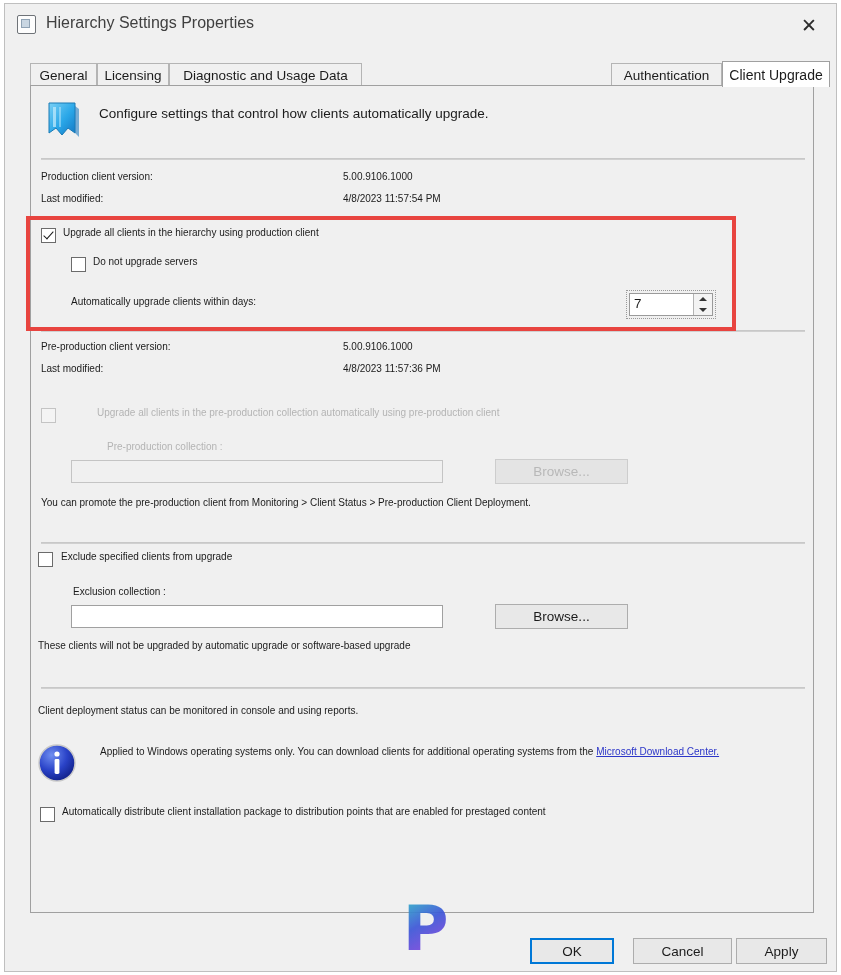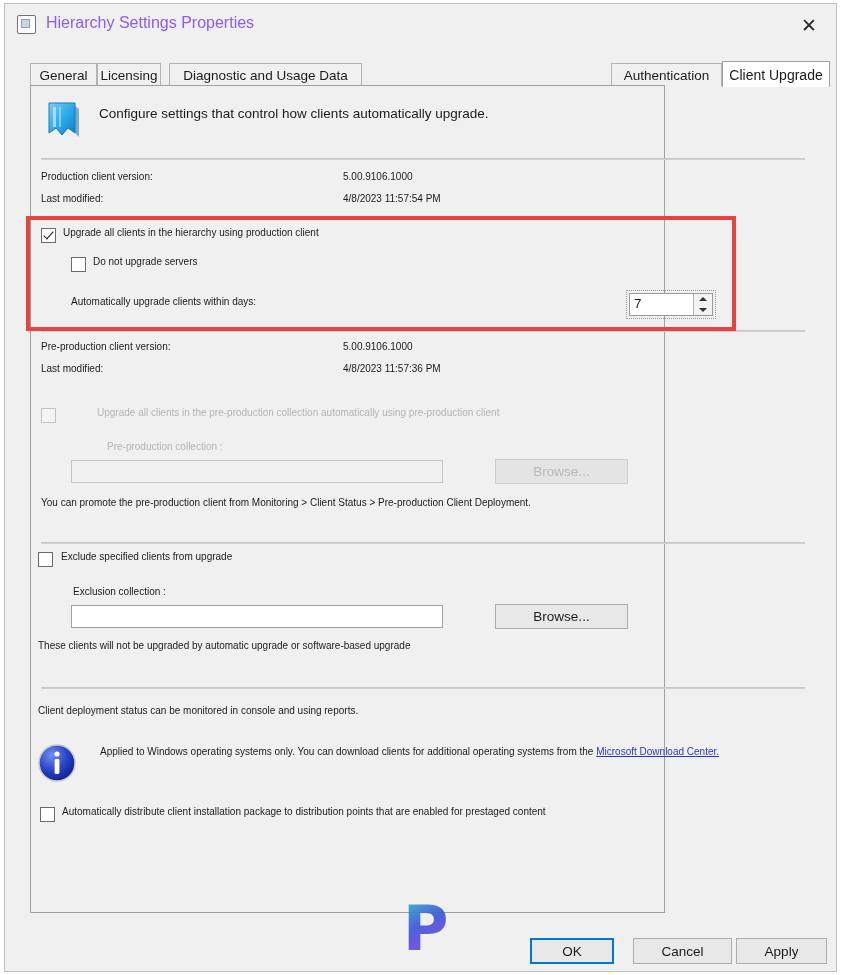--- a/index.html
+++ b/index.html
@@ -57,21 +57,21 @@
     width: 9px; height: 9px;
     background: #c9d6e2;
     border: 1px solid #8fa2b4;
     box-sizing: border-box;
   }
   .title-text {
     position: absolute;
     left: 41px;
     top: 10px;
     font-size: 16px;
-    color: #8b5cf6;
+    color: #404040;
     white-space: nowrap;
   }
   .close-btn {
     position: absolute;
     right: 8px;
     top: 5px;
     width: 38px;
     height: 32px;
     display: flex;
     align-items: center;
@@ -122,21 +122,21 @@
     border-color: #a0a0a0;
     z-index: 5;
     font-size: 14px;
   }
 
   
   .panel {
     position: absolute;
     left: 25px;
     top: 81px;
-    width: 635px;
+    width: 784px;
     height: 828px;
     background: #f0f0f0;
     border: 1px solid #a0a0a0;
     box-sizing: border-box;
   }
 
   
   .hdr-icon {
     position: absolute;
     left: 10px;
@@ -368,21 +368,21 @@
       <div class="frame"></div>
       <div class="inner"></div>
     </div>
     <div class="title-text">Hierarchy Settings Properties</div>
     <div class="close-btn">✕</div>
   </div>
 
   <div class="tabstrip">
     <div class="tabstrip-base"></div>
     <div class="tab" style="left:0px;width:67px;">General</div>
-    <div class="tab" style="left:67px;width:64px;text-align:center;">Licensing</div>
+    <div class="tab" style="left:67px;width:72px;text-align:center;">Licensing</div>
     <div class="tab" style="left:139px;width:193px;">Diagnostic and Usage Data</div>
     <div class="tab" style="left:581px;width:111px;">Authentication</div>
     <div class="tab active" style="left:692px;width:108px;">Client Upgrade</div>
   </div>
 
   <div class="panel">
 
     <svg class="hdr-icon" viewBox="0 0 46 48">
       <defs>
         <linearGradient id="g1" x1="0" y1="0" x2="1" y2="1">

